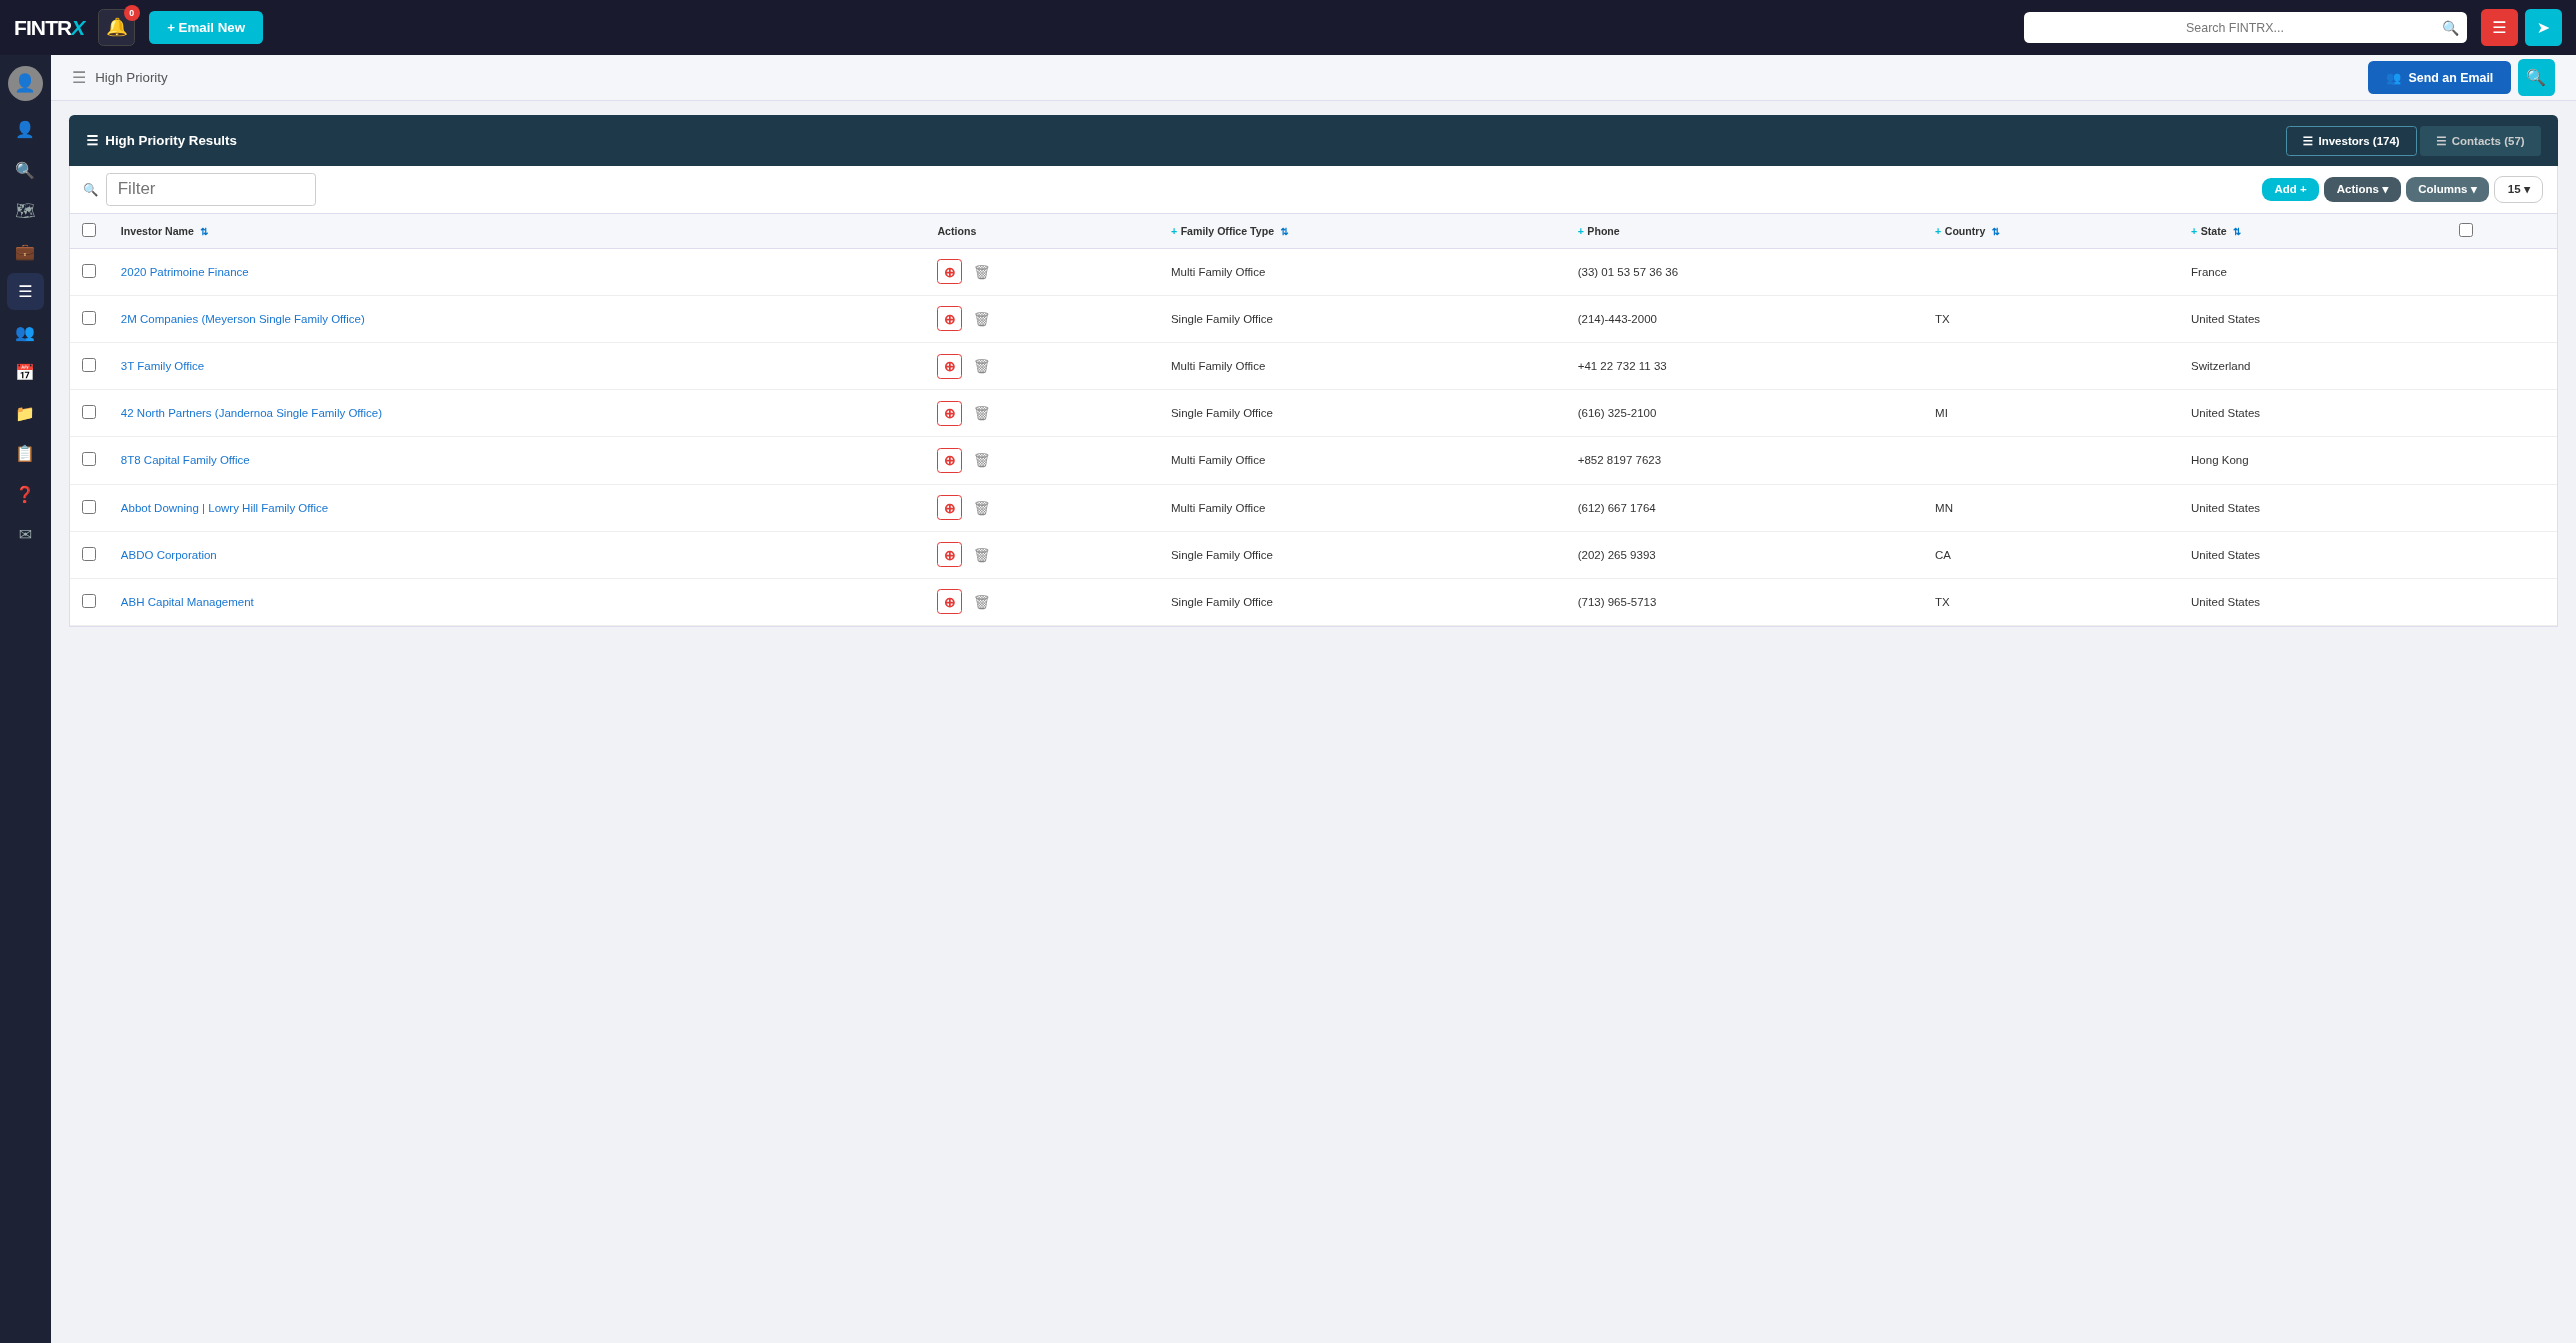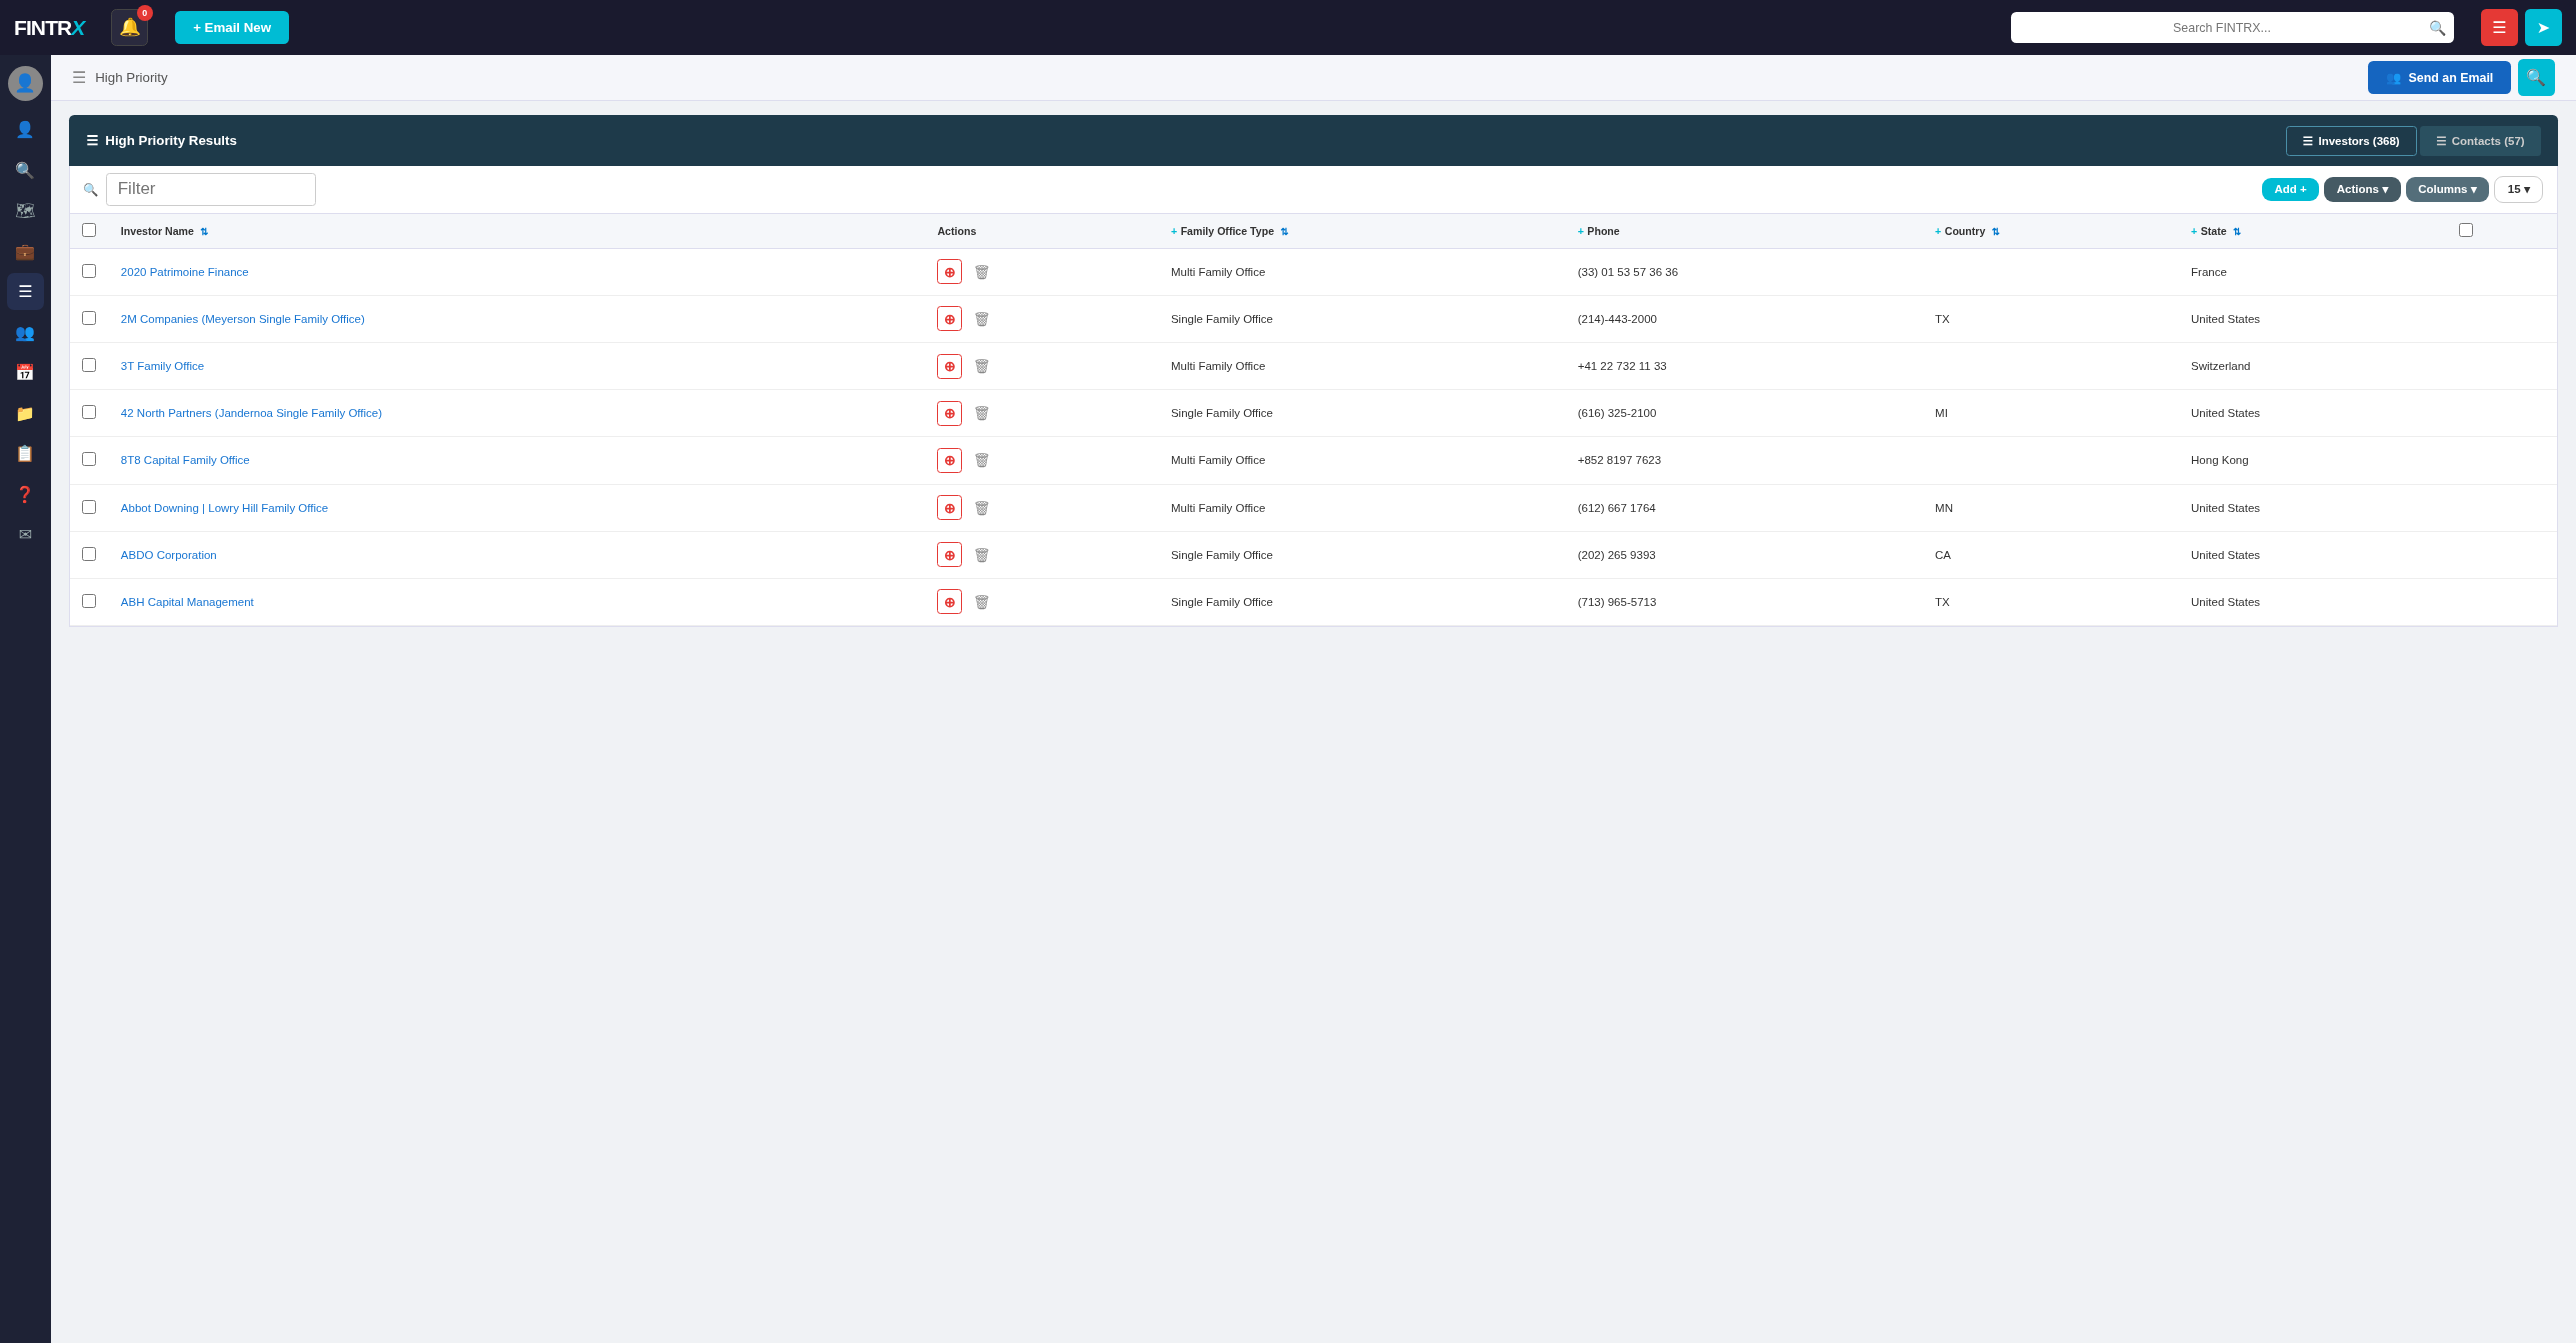--- a/index.html
+++ b/index.html
@@ -5,21 +5,21 @@
     * { box-sizing: border-box; margin: 0; padding: 0; }
     body { font-family: 'Segoe UI', Arial, sans-serif; background: #f0f2f5; font-size: 11.5px; }
 
     
     .top-nav {
       background: #1a1a2e;
       height: 55px;
       display: flex;
       align-items: center;
       padding: 0 14px;
-      gap: 27px;
+      gap: 14px;
       position: fixed;
       top: 0; left: 0; right: 0;
       z-index: 100;
     }
     .logo {
       font-size: 21px;
       font-weight: 900;
       color: #fff;
       letter-spacing: -0.9px;
     }
@@ -393,21 +393,21 @@
   <div class="content">
 
     <div class="results-header">
       <div class="results-title">
         <span>☰</span>
         <span>High Priority Results</span>
       </div>
       <div class="results-tabs">
         <button class="results-tab active">
           <span>☰</span>
-          <span>Investors (368)</span>
+          <span>Investors (174)</span>
         </button>
         <button class="results-tab inactive">
           <span>☰</span>
           <span>Contacts (57)</span>
         </button>
       </div>
     </div>
 
     <div class="toolbar">
       <div class="filter-box">

